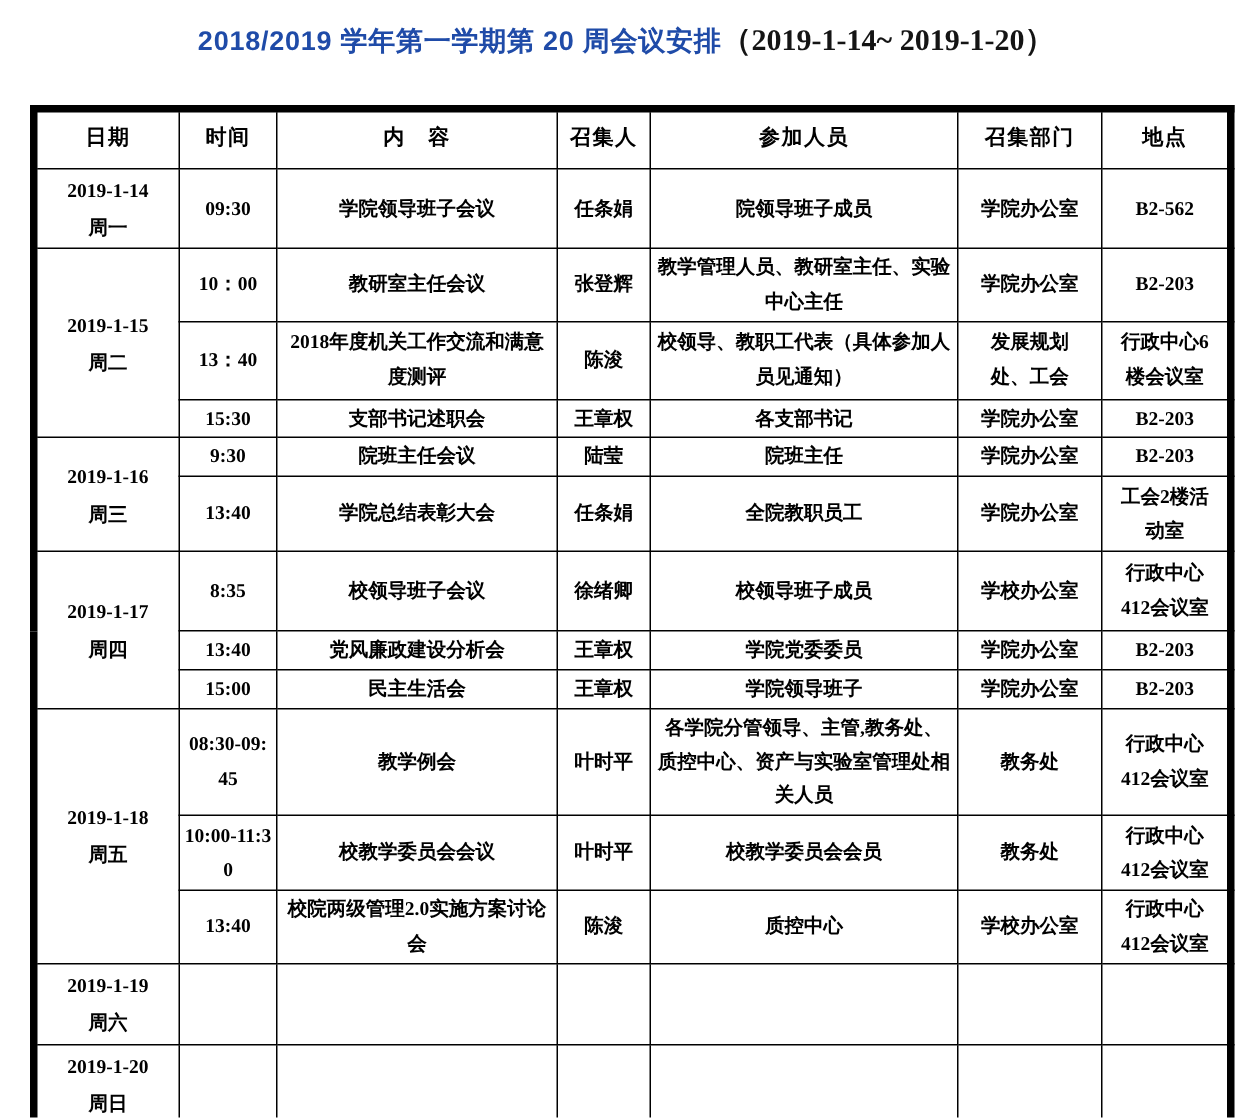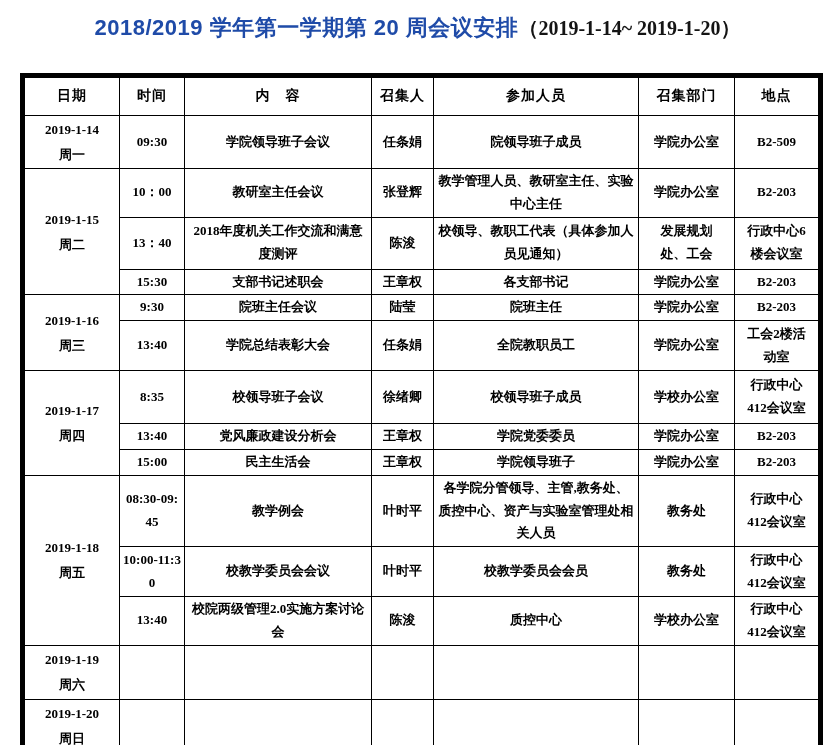--- a/index.html
+++ b/index.html
@@ -12,21 +12,21 @@
     color: #000000;
     overflow: hidden;
   }
   .page-title {
     text-align: center;
     margin: 13px 0 0 0;
     white-space: nowrap;
   }
   .title-main {
     color: #1f4ba8;
-    font-size: 22px;
+    font-size: 18px;
     font-weight: bold;
     font-family: "Liberation Sans", sans-serif;
     letter-spacing: 0.5px;
   }
   .title-range {
     color: #141414;
     font-size: 20px;
     font-weight: bold;
     font-family: "Liberation Serif", serif;
   }
@@ -86,21 +86,21 @@
       </tr>
   </thead>
   <tbody id="schedule-body">
       <tr style="height: 50px;">
         <td rowspan="1" class="col-date"><div class="d1">2019-1-14</div><div class="d2">周一</div></td>
         <td class="col-time">09:30</td>
         <td class="col-content">学院领导班子会议</td>
         <td class="col-convener">任条娟</td>
         <td class="col-participants">院领导班子成员</td>
         <td class="col-department">学院办公室</td>
-        <td class="col-location">B2-509</td>
+        <td class="col-location">B2-562</td>
       </tr>
       <tr style="height: 45px;">
         <td rowspan="3" class="col-date"><div class="d1">2019-1-15</div><div class="d2">周二</div></td>
         <td class="col-time">10：00</td>
         <td class="col-content">教研室主任会议</td>
         <td class="col-convener">张登辉</td>
         <td class="col-participants">教学管理人员、教研室主任、实验中心主任</td>
         <td class="col-department">学院办公室</td>
         <td class="col-location">B2-203</td>
       </tr>

